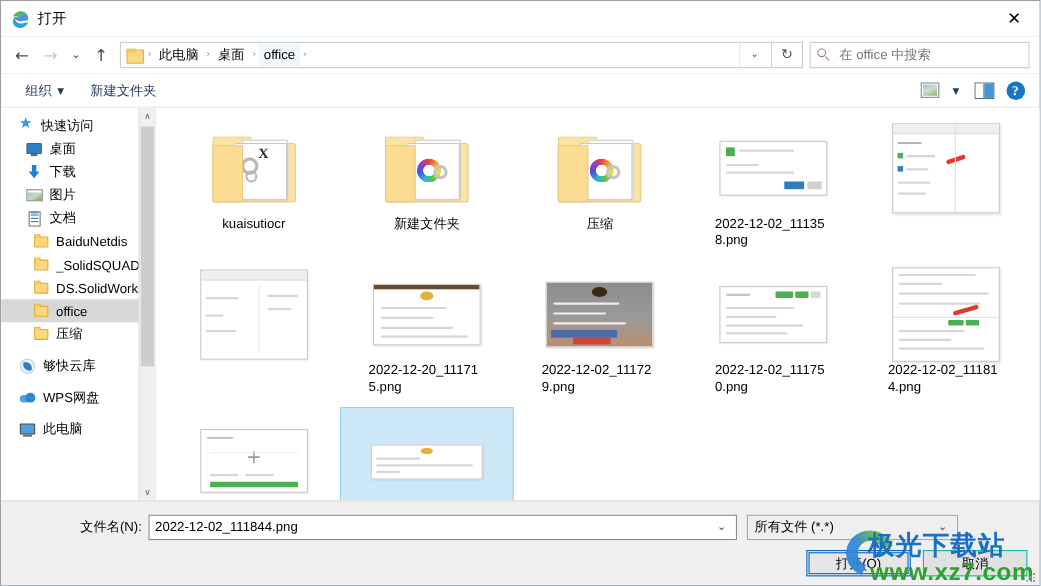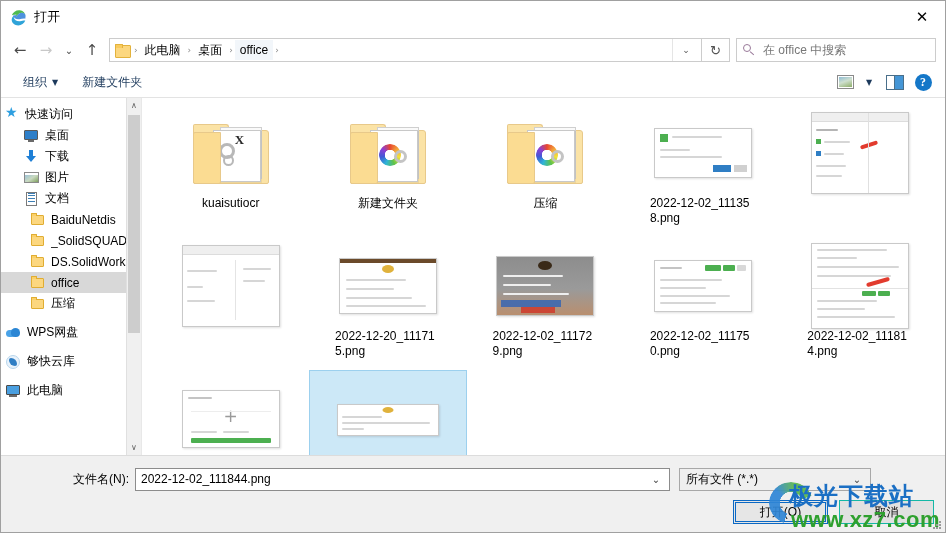--- a/index.html
+++ b/index.html
@@ -117,21 +117,21 @@
     font-weight:bold;font-family:"Liberation Serif",serif;
   }
   
   .body{flex:1;display:flex;min-height:0;background:#fff;}
   .sidebar{
     width:140px;min-width:140px;background:#fff;position:relative;
     overflow:hidden;border-right:1px solid #e8e8e8;
   }
   .sb-inner{padding-top:6px;}
   .sb-item{
-    height:21px;display:flex;align-items:center;padding-left:4px;padding-right:4px;
+    height:21px;display:flex;align-items:center;padding-left:16px;padding-right:4px;
     font-size:12px;color:#000;white-space:nowrap;position:relative;
   }
   .sb-item.indent1{padding-left:22px;}
   .sb-item.indent2{padding-left:28px;}
   .sb-item.selected{background:#d8d8d8;}
   .sb-label{overflow:hidden;text-overflow:clip;}
   .sb-ic{width:17px;height:16px;margin-right:5px;flex:0 0 auto;position:relative;}
   .pin{
     margin-left:auto;width:9px;height:11px;position:relative;flex:0 0 auto;
   }
@@ -489,27 +489,27 @@
           <span class="sb-ic ic-folder"></span>
           <span class="sb-label">office</span>
         </div>
 
         <div class="sb-item indent2">
           <span class="sb-ic ic-folder"></span>
           <span class="sb-label">压缩</span>
         </div>
 
         <div class="sb-item" style="margin-top:8px;">
+          <span class="sb-ic ic-gk"></span>
+          <span class="sb-label">够快云库</span>
+        </div>
+
+        <div class="sb-item" style="margin-top:8px;">
           <span class="sb-ic ic-wps"></span>
           <span class="sb-label">WPS网盘</span>
-        </div>
-
-        <div class="sb-item" style="margin-top:8px;">
-          <span class="sb-ic ic-gk"></span>
-          <span class="sb-label">够快云库</span>
         </div>
 
         <div class="sb-item" style="margin-top:8px;">
           <span class="sb-ic ic-pc"></span>
           <span class="sb-label">此电脑</span>
         </div>
       </div>
 
       <div class="sb-scroll">
         <div class="sb-arrow">∧</div>

